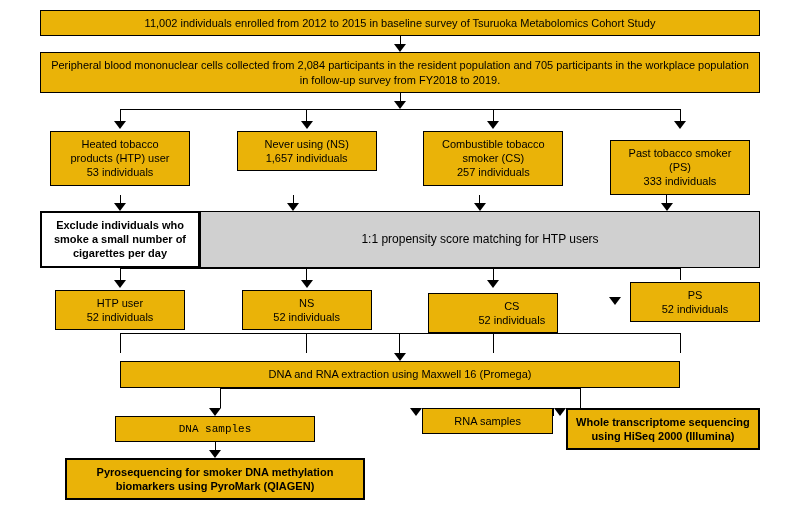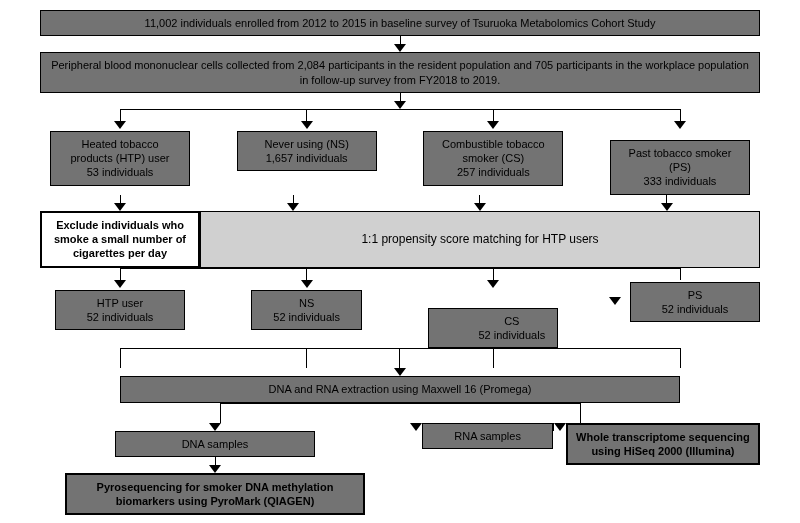--- a/index.html
+++ b/index.html
@@ -16,21 +16,21 @@
       margin: 10px auto;
       display: flex;
       flex-direction: column;
       align-items: center;
       gap: 0;
     }
     .box {
       border: 1px solid #000;
       padding: 5px 8px;
       text-align: center;
-      background: #737373;
+      background: #eab308;
       line-height: 1.3;
     }
     .box.bold-border {
       border: 2px solid #000;
       font-weight: bold;
     }
     .arrow-down {
       width: 0;
       height: 0;
       border-left: 6px solid transparent;
@@ -176,28 +176,28 @@
     <div style="display:flex;justify-content:space-between;align-items:flex-start;width:720px;padding-top:12px;">
       <div style="display:flex;flex-direction:column;align-items:center;width:160px;">
         <div class="arrow-down"></div>
         <div class="box" style="width:130px;margin-top:2px;">
           <span>HTP user</span><br>
           <span>52 individuals</span>
         </div>
       </div>
       <div style="display:flex;flex-direction:column;align-items:center;width:160px;">
         <div class="arrow-down"></div>
-        <div class="box" style="width:111px;margin-top:2px;">
+        <div class="box" style="width:130px;margin-top:2px;">
           <span>NS</span><br>
           <span>52 individuals</span>
         </div>
       </div>
       <div style="display:flex;flex-direction:column;align-items:center;width:160px;">
         <div class="arrow-down"></div>
-        <div class="box" style="width:130px;margin-top:20px;padding-left:45px;">
+        <div class="box" style="width:130px;margin-top:5px;padding-left:45px;">
           <span>CS</span><br>
           <span>52 individuals</span>
         </div>
       </div>
       <div style="display:flex;flex-direction:row;align-items:center;width:160px;">
         <div class="arrow-down"></div>
         <div class="box" style="width:130px;margin-top:2px;">
           <span>PS</span><br>
           <span>52 individuals</span>
         </div>
@@ -223,21 +223,21 @@
 
   <div style="width:720px;position:relative;height:20px;">
     <div style="position:absolute;top:0;left:180px;width:360px;height:1px;background:#000;"></div>
     <div style="position:absolute;top:0;left:180px;width:1px;height:20px;background:#000;"></div>
     <div style="position:absolute;top:0;left:540px;width:1px;height:20px;background:#000;"></div>
   </div>
 
   <div style="width:720px;display:flex;justify-content:space-between;">
     <div style="display:flex;flex-direction:column;align-items:center;width:350px;">
       <div class="arrow-down"></div>
-      <div class="box" style="width:200px;">DNA samples</div>
+      <div class="box" style="width:200px;font-family:Liberation Mono, monospace;">DNA samples</div>
       <div class="vline" style="height:8px;"></div>
       <div class="arrow-down"></div>
       <div class="box bold-border" style="width:300px;">Pyrosequencing for smoker DNA methylation biomarkers using PyroMark (QIAGEN)</div>
     </div>
     <div style="display:flex;flex-direction:row;align-items:flex-start;width:350px;">
       <div class="arrow-down"></div>
       <div class="box" style="width:200px;">RNA samples</div>
       <div class="vline" style="height:8px;"></div>
       <div class="arrow-down"></div>
       <div class="box bold-border" style="width:300px;">Whole transcriptome sequencing using HiSeq 2000 (Illumina)</div>

